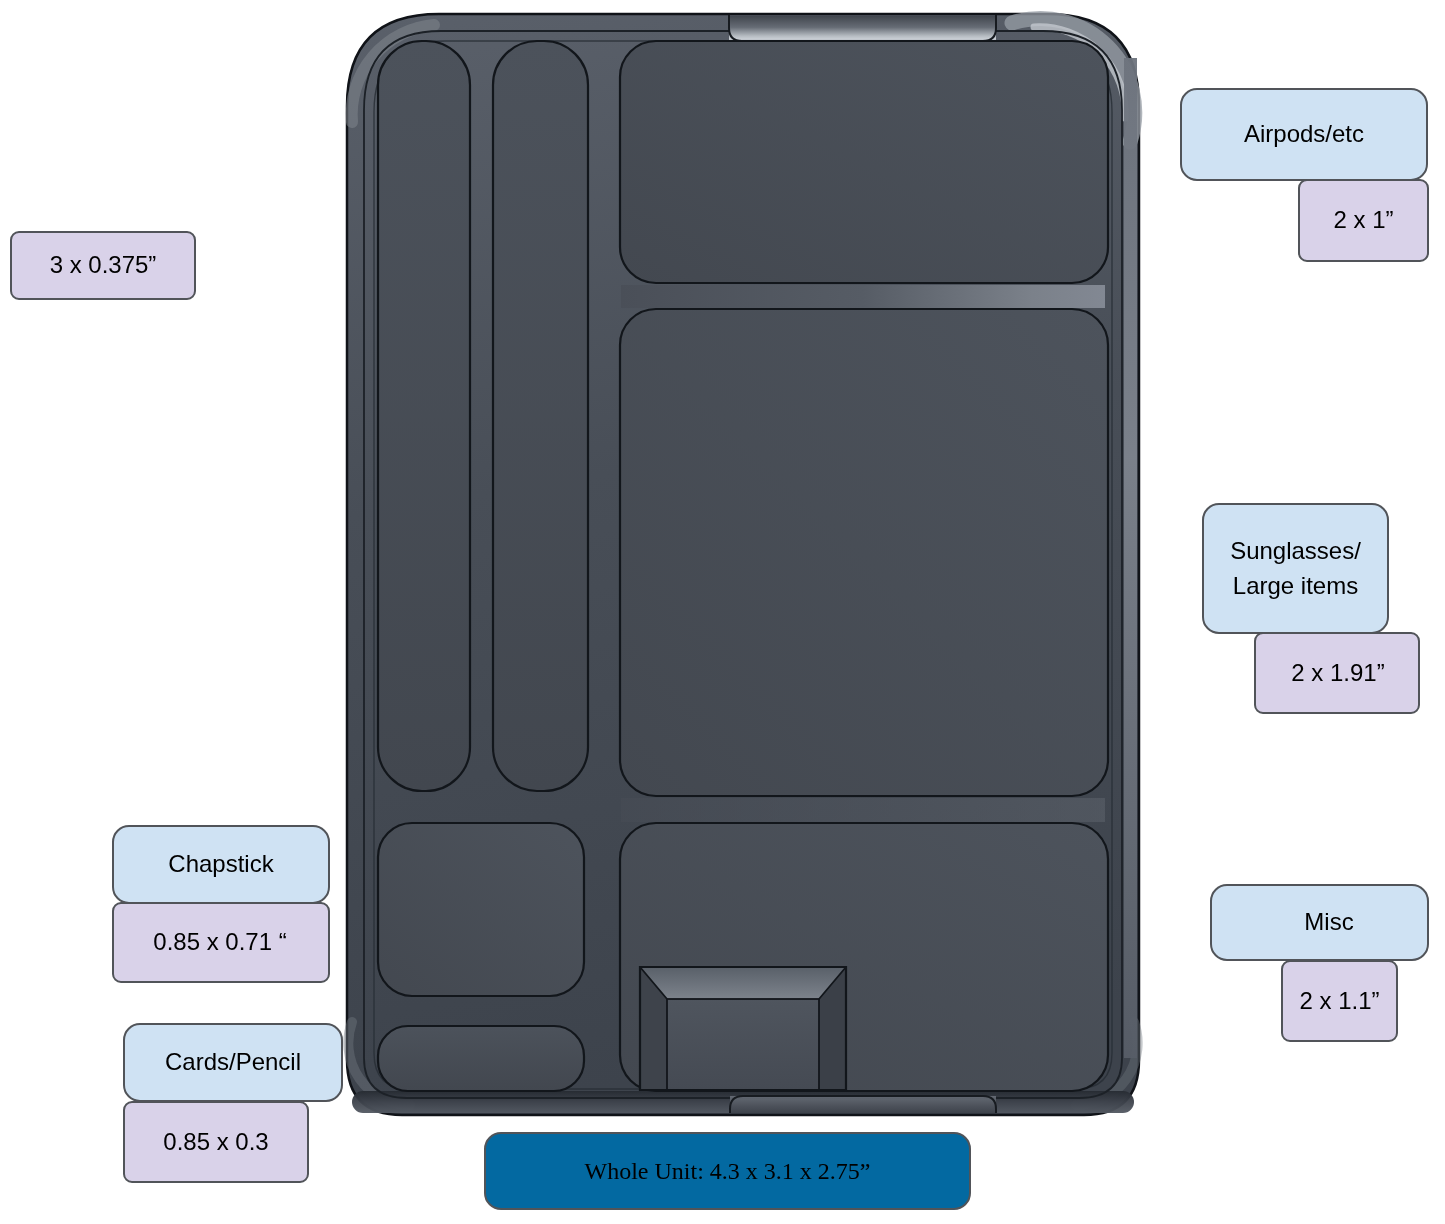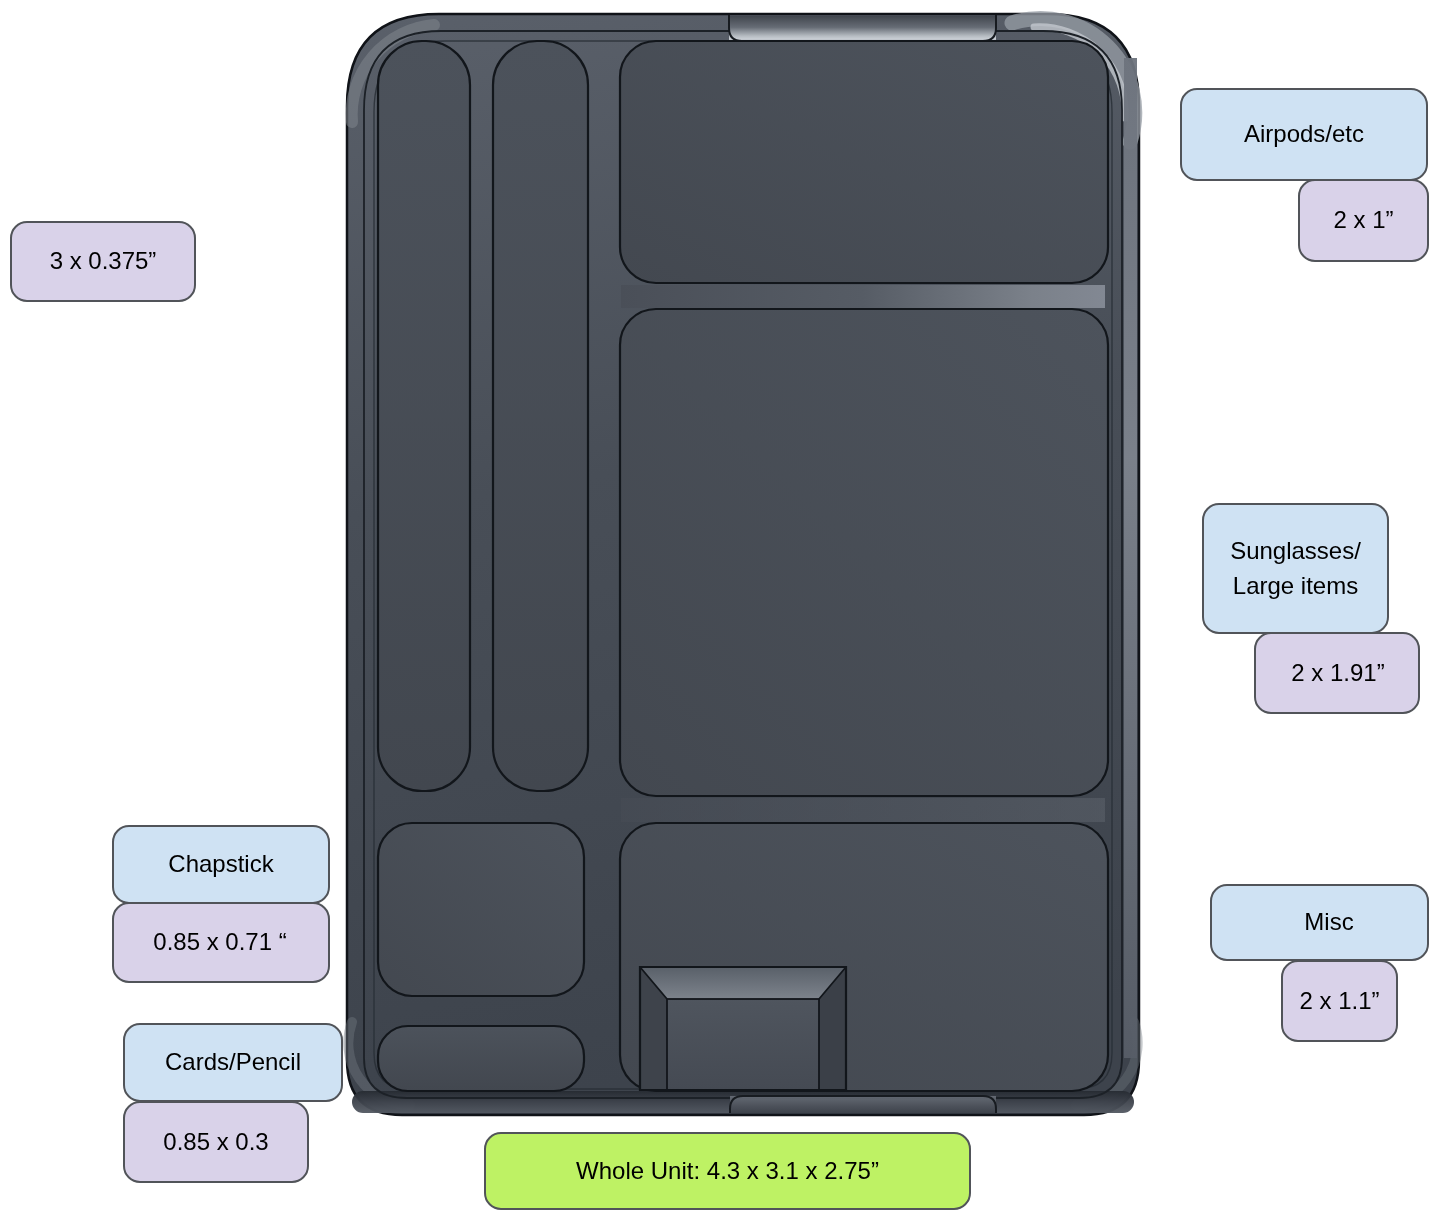--- a/index.html
+++ b/index.html
@@ -9,26 +9,26 @@
   }
   .tray-svg { position:absolute; left:0; top:0; z-index:1; }
   .tag {
     position:absolute; box-sizing:border-box;
     border:2.5px solid #515459; border-radius:17px;
     display:flex; align-items:center; justify-content:center;
     text-align:center; font-size:24px; line-height:1.42; color:#000;
     padding:4px 14px;
   }
   .tag.blue   { background:#cfe2f3; z-index:2; }
-  .tag.purple { background:#d9d2e9; z-index:3; }
-  .tag.yellow { background:#bef264; z-index:2; }
+  .tag.purple { background:#d9d2e9; z-index:3;border-radius:9px; }
+  .tag.yellow { background:#0369a1; z-index:2;font-family:Liberation Serif, serif; }
 
   
   .wallet-title    { left:10px;   top:105px;  width:320px; height:128px; padding:4px 20px; }
-  .wallet-dim      { left:10px;   top:221px;  width:186px; height:81px; }
+  .wallet-dim      { left:10px;   top:231px;  width:186px; height:69px; }
   .airpods-title   { left:1180px; top:88px;   width:248px; height:93px;  }
   .airpods-dim     { left:1298px; top:179px;  width:131px; height:83px;  }
   .sunglasses-title{ left:1202px; top:503px;  width:187px; height:131px; padding:4px 22px; }
   .sunglasses-dim  { left:1254px; top:632px;  width:166px; height:82px;padding-left:16px;  }
   .chapstick-title { left:112px;  top:825px;  width:218px; height:79px;  }
   .chapstick-dim   { left:112px;  top:902px;  width:218px; height:81px;padding-left:12px;  }
   .pens-title      { left:123px;  top:1023px; width:220px; height:79px;  }
   .pens-dim        { left:123px;  top:1101px; width:186px; height:82px;  }
   .misc-title      { left:1210px; top:884px;  width:219px; height:77px;padding-left:33px;  }
   .misc-dim        { left:1281px; top:960px;  width:117px; height:82px;  }

